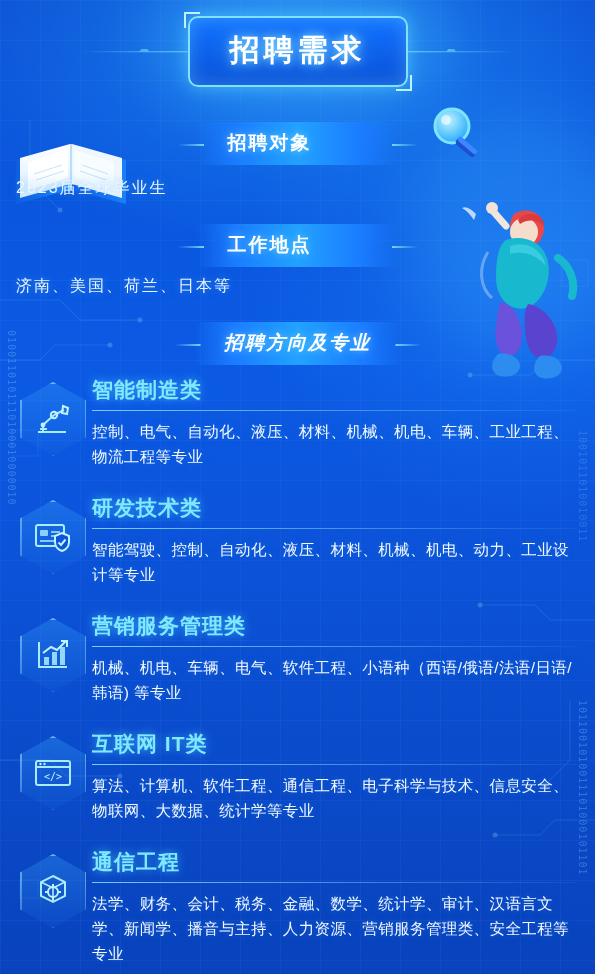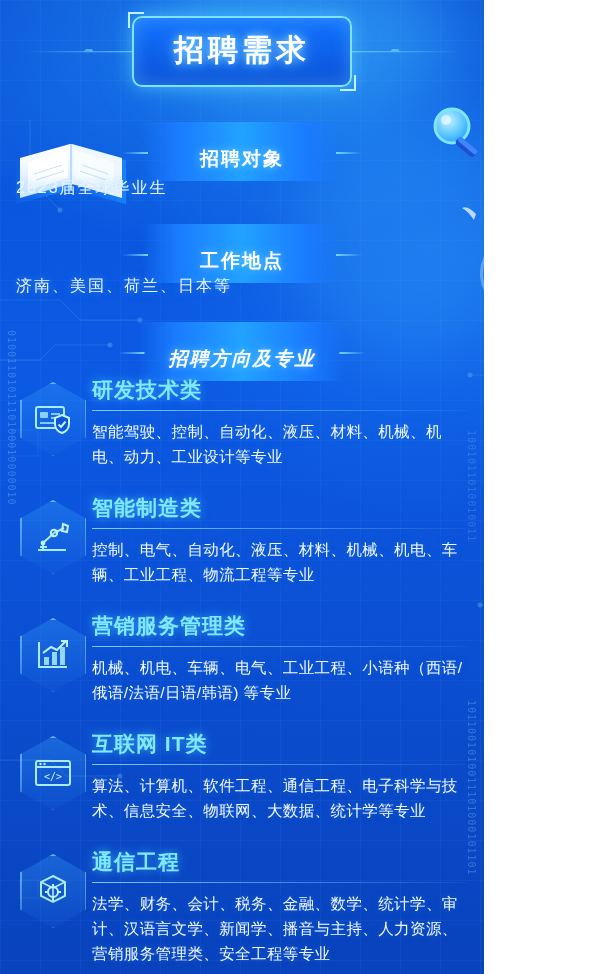--- a/index.html
+++ b/index.html
@@ -3,21 +3,21 @@
 <meta charset="utf-8">
 <style>
   * { box-sizing: border-box; margin: 0; padding: 0; }
   html, body {
     width: 600px; height: 974px;
     font-family: "Liberation Sans", sans-serif;
     overflow: hidden;
   }
   #poster {
     position: relative;
-    width: 484px; height: 974px;
+    width: 595px; height: 974px;
     background:
       radial-gradient(ellipse 520px 300px at 50% 4%, rgba(40,160,255,0.55) 0%, rgba(20,90,210,0.0) 70%),
       radial-gradient(ellipse 400px 380px at 88% 26%, rgba(40,150,255,0.35) 0%, rgba(20,90,210,0.0) 70%),
       linear-gradient(180deg, #0b4fd4 0%, #0a56dd 18%, #0c5ae4 38%, #0b51d6 62%, #0a49c8 82%, #0943bd 100%);
     overflow: hidden;
   }
 
   
   .grid-lines {
     position: absolute; inset: 0;
@@ -81,22 +81,22 @@
     font-size: 30px; font-weight: bold; color: #ffffff;
     letter-spacing: 4px;
     text-shadow: 0 0 10px rgba(140,230,255,.95), 0 0 22px rgba(90,190,255,.7);
     white-space: nowrap;
   }
 
   
   .pill {
     position: absolute; left: 50%; transform: translateX(-50%);
     min-width: 200px;
-    padding: 24px 30px 9px;
-    text-align: center;
+    padding: 8px 30px 9px;
+    text-align: left;
     color: #fff; font-size: 19px; font-weight: bold; letter-spacing: 2px;
     background: linear-gradient(90deg, rgba(20,90,220,0) 0%, #1a7bff 18%, #22a2ff 50%, #1a7bff 82%, rgba(20,90,220,0) 100%);
     border-radius: 4px;
     text-shadow: 0 0 8px rgba(120,220,255,.8);
     white-space: nowrap;
   }
   .pill::before, .pill::after {
     content: ""; position: absolute; top: 50%; width: 26px; height: 2px;
     background: linear-gradient(90deg, rgba(130,225,255,0), rgba(130,225,255,.9));
   }
@@ -291,73 +291,73 @@
   <div class="sub sub-2">济南、美国、荷兰、日本等</div>
 
   <div class="pill pill-3">招聘方向及专业</div>
 
   <div class="cats">
 
     <div class="cat">
       <div class="hexwrap">
         <div class="hex">
           <svg width="38" height="36" viewBox="0 0 38 36">
-            <rect x="2" y="6" width="28" height="21" rx="2" fill="none" stroke="#a9ecff" stroke-width="2"></rect>
-            <rect x="6" y="11" width="8" height="6" rx="1" fill="#a9ecff" opacity=".8"></rect>
-            <path d="M17 13 H26 M17 17 H26 M6 22 H26" stroke="#a9ecff" stroke-width="1.6"></path>
-            <path d="M28 14 L35 17 V23 C35 28 31 31 28 32 C25 31 21 28 21 23 V17 Z" fill="#0c55da" stroke="#bff3ff" stroke-width="2"></path>
-            <path d="M24.5 23.5 L27 26 L31.5 20.5" stroke="#bff3ff" stroke-width="2" fill="none"></path>
-          </svg>
-        </div>
-      </div>
-      <div class="cat-body">
-        <div class="cat-title">研发技术类</div>
-        <div class="cat-rule"></div>
-        <div class="cat-desc">智能驾驶、控制、自动化、液压、材料、机械、机电、动力、工业设计等专业</div>
-      </div>
-    </div>
-
-    <div class="cat">
-      <div class="hexwrap">
-        <div class="hex">
-          <svg width="38" height="36" viewBox="0 0 38 36">
             <path d="M4 31 H32" stroke="#a9ecff" stroke-width="2"></path>
             <path d="M9 31 V24 L20 14" stroke="#a9ecff" stroke-width="2" fill="none"></path>
             <path d="M20 14 L30 9" stroke="#a9ecff" stroke-width="2"></path>
             <circle cx="20" cy="14" r="3.2" fill="none" stroke="#bff3ff" stroke-width="2"></circle>
             <circle cx="9" cy="24" r="2.4" fill="#bff3ff"></circle>
             <path d="M29 5 L34 7 L33 13 L28 12 Z" fill="none" stroke="#bff3ff" stroke-width="2"></path>
             <path d="M6 28 H13" stroke="#a9ecff" stroke-width="2"></path>
           </svg>
         </div>
       </div>
       <div class="cat-body">
         <div class="cat-title">智能制造类</div>
         <div class="cat-rule"></div>
         <div class="cat-desc">控制、电气、自动化、液压、材料、机械、机电、车辆、工业工程、物流工程等专业</div>
+      </div>
+    </div>
+
+    <div class="cat">
+      <div class="hexwrap">
+        <div class="hex">
+          <svg width="38" height="36" viewBox="0 0 38 36">
+            <rect x="2" y="6" width="28" height="21" rx="2" fill="none" stroke="#a9ecff" stroke-width="2"></rect>
+            <rect x="6" y="11" width="8" height="6" rx="1" fill="#a9ecff" opacity=".8"></rect>
+            <path d="M17 13 H26 M17 17 H26 M6 22 H26" stroke="#a9ecff" stroke-width="1.6"></path>
+            <path d="M28 14 L35 17 V23 C35 28 31 31 28 32 C25 31 21 28 21 23 V17 Z" fill="#0c55da" stroke="#bff3ff" stroke-width="2"></path>
+            <path d="M24.5 23.5 L27 26 L31.5 20.5" stroke="#bff3ff" stroke-width="2" fill="none"></path>
+          </svg>
+        </div>
+      </div>
+      <div class="cat-body">
+        <div class="cat-title">研发技术类</div>
+        <div class="cat-rule"></div>
+        <div class="cat-desc">智能驾驶、控制、自动化、液压、材料、机械、机电、动力、工业设计等专业</div>
       </div>
     </div>
 
     <div class="cat">
       <div class="hexwrap">
         <div class="hex">
           <svg width="38" height="36" viewBox="0 0 38 36">
             <path d="M5 5 V30 H33" stroke="#a9ecff" stroke-width="2" fill="none"></path>
             <rect x="10" y="20" width="5" height="8" fill="#a9ecff" opacity=".85"></rect>
             <rect x="18" y="15" width="5" height="13" fill="#a9ecff" opacity=".85"></rect>
             <rect x="26" y="10" width="5" height="18" fill="#a9ecff" opacity=".85"></rect>
             <path d="M9 16 L17 10 L23 13 L32 4" stroke="#bff3ff" stroke-width="2" fill="none"></path>
             <path d="M27 4 H33 V10" stroke="#bff3ff" stroke-width="2" fill="none"></path>
           </svg>
         </div>
       </div>
       <div class="cat-body">
         <div class="cat-title">营销服务管理类</div>
         <div class="cat-rule"></div>
-        <div class="cat-desc">机械、机电、车辆、电气、工业工程、小语种（西语/俄语/法语/日语/韩语) 等专业</div>
+        <div class="cat-desc">机械、机电、车辆、电气、软件工程、小语种（西语/俄语/法语/日语/韩语) 等专业</div>
       </div>
     </div>
 
     <div class="cat">
       <div class="hexwrap">
         <div class="hex">
           <svg width="40" height="34" viewBox="0 0 40 34">
             <rect x="3" y="5" width="34" height="24" rx="2" fill="none" stroke="#a9ecff" stroke-width="2"></rect>
             <path d="M3 11 H37" stroke="#a9ecff" stroke-width="2"></path>
             <circle cx="7.5" cy="8" r="1.2" fill="#bff3ff"></circle>

